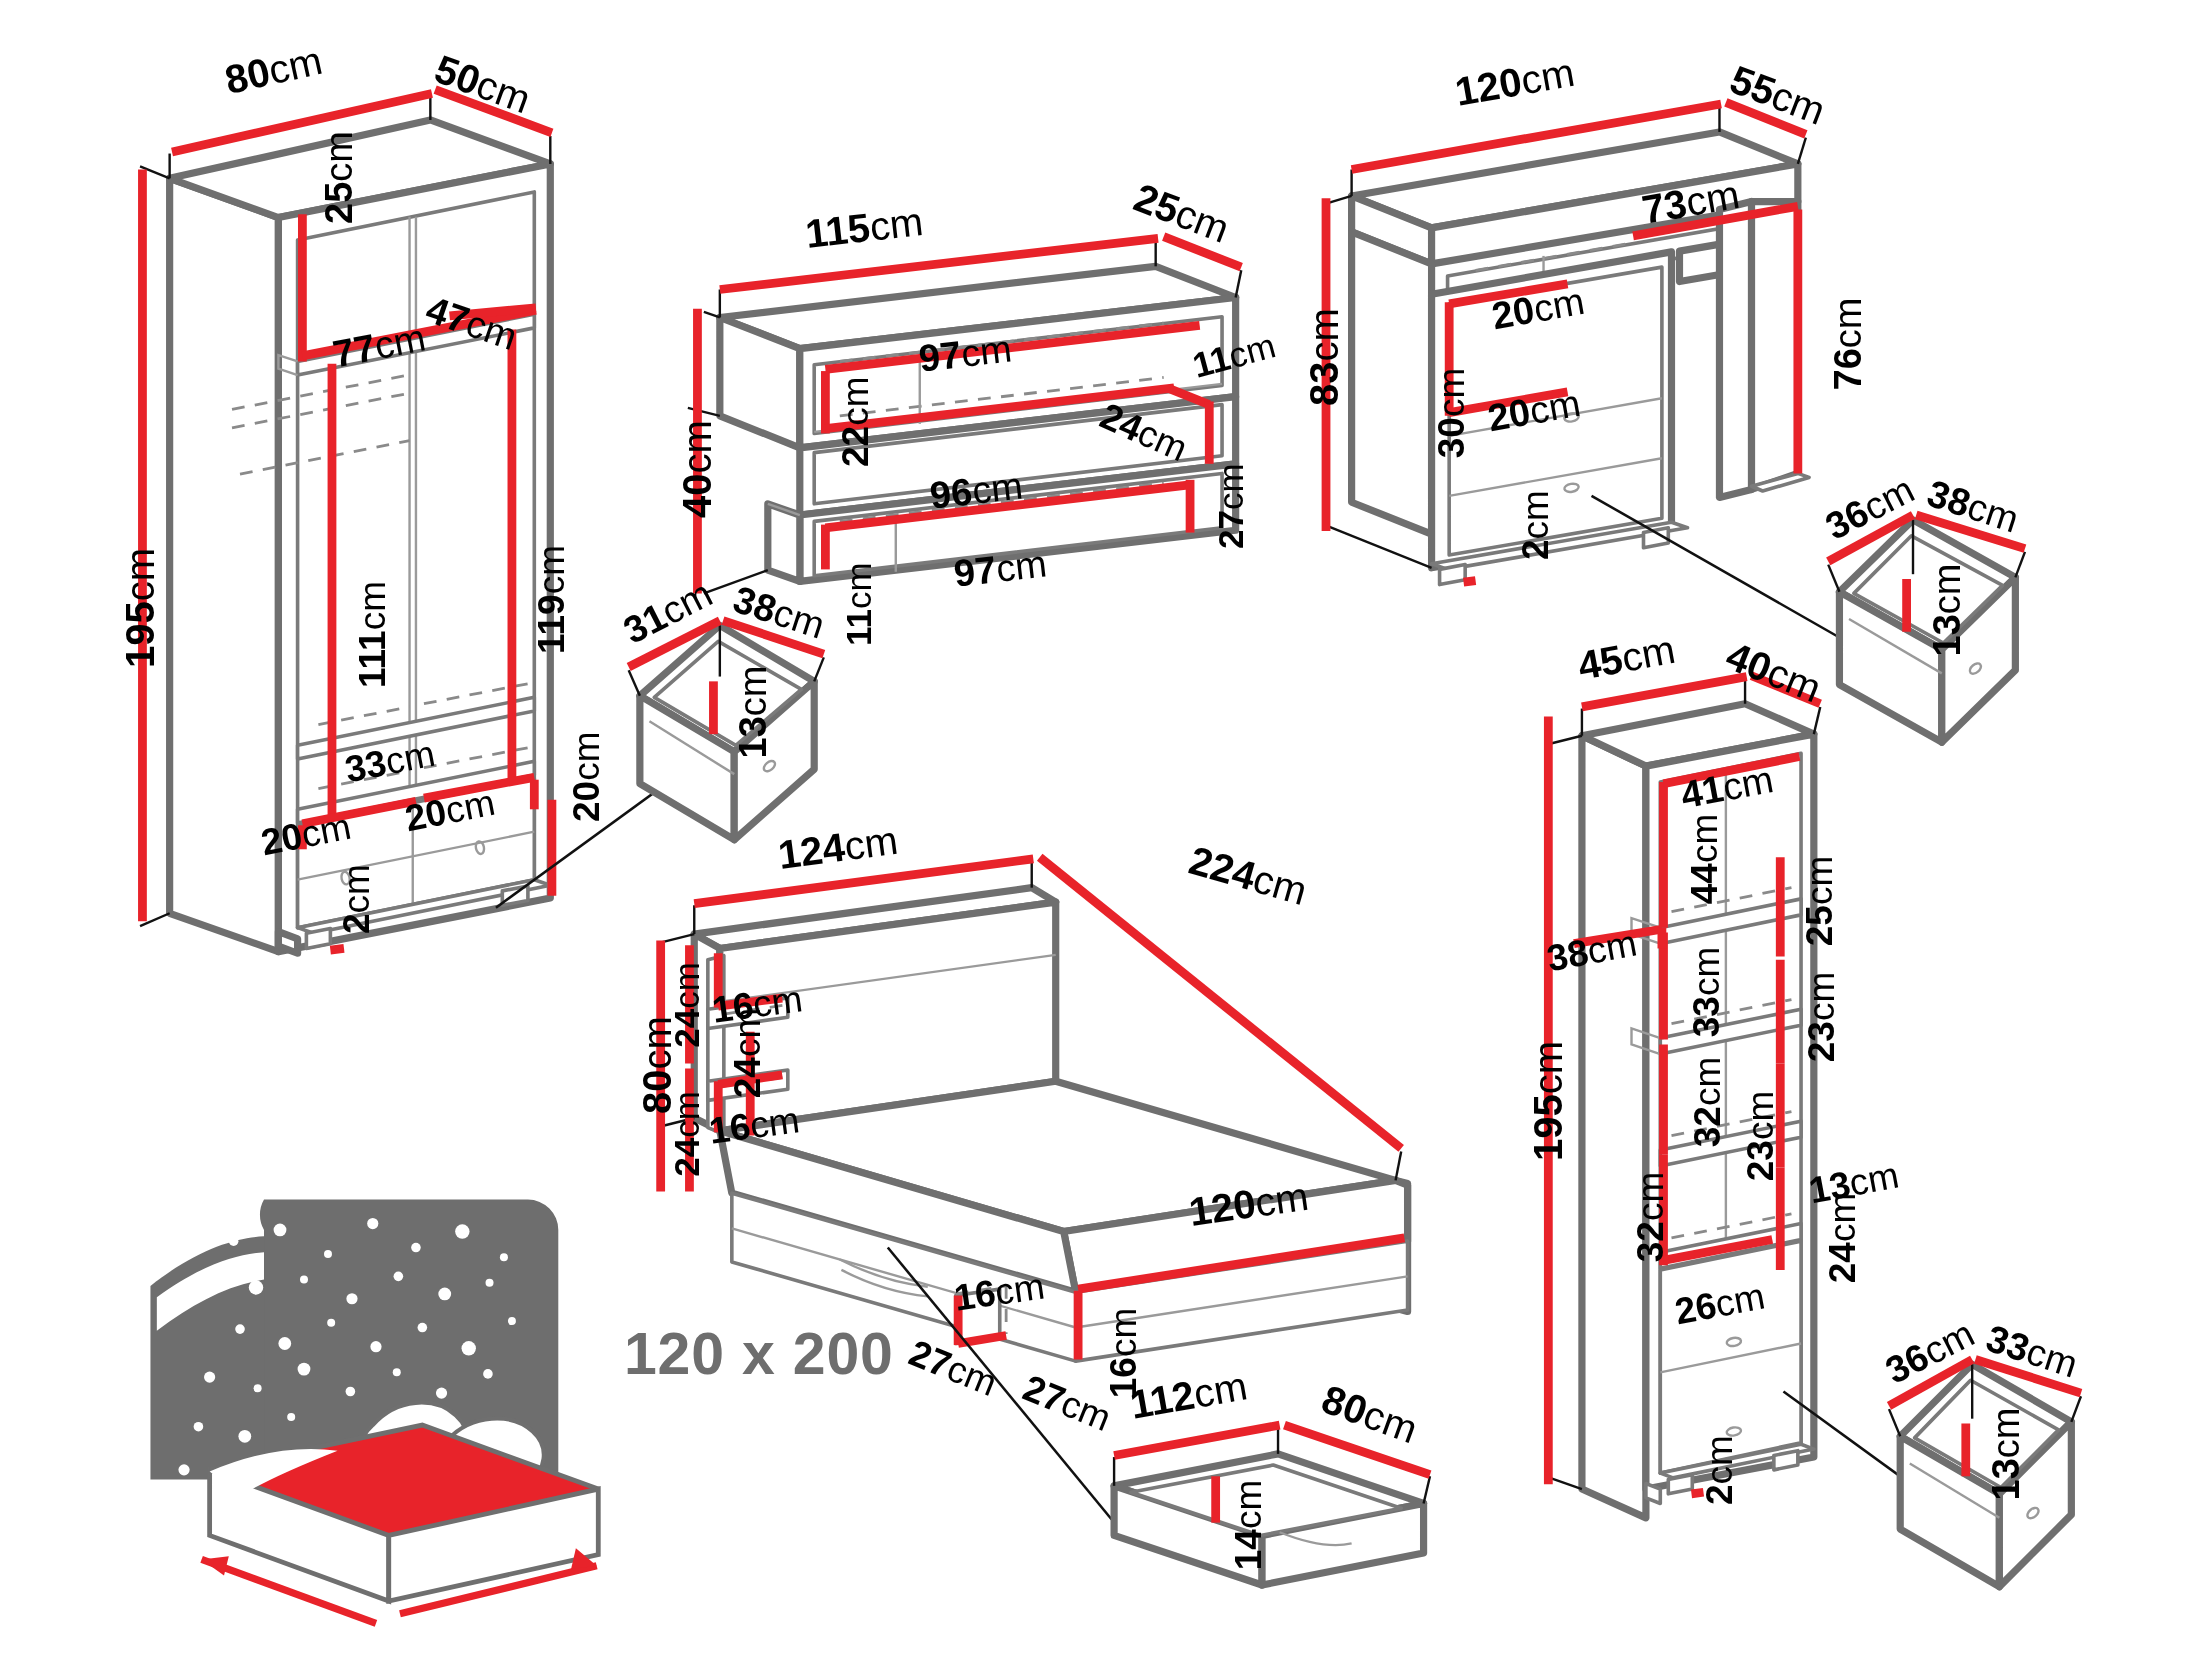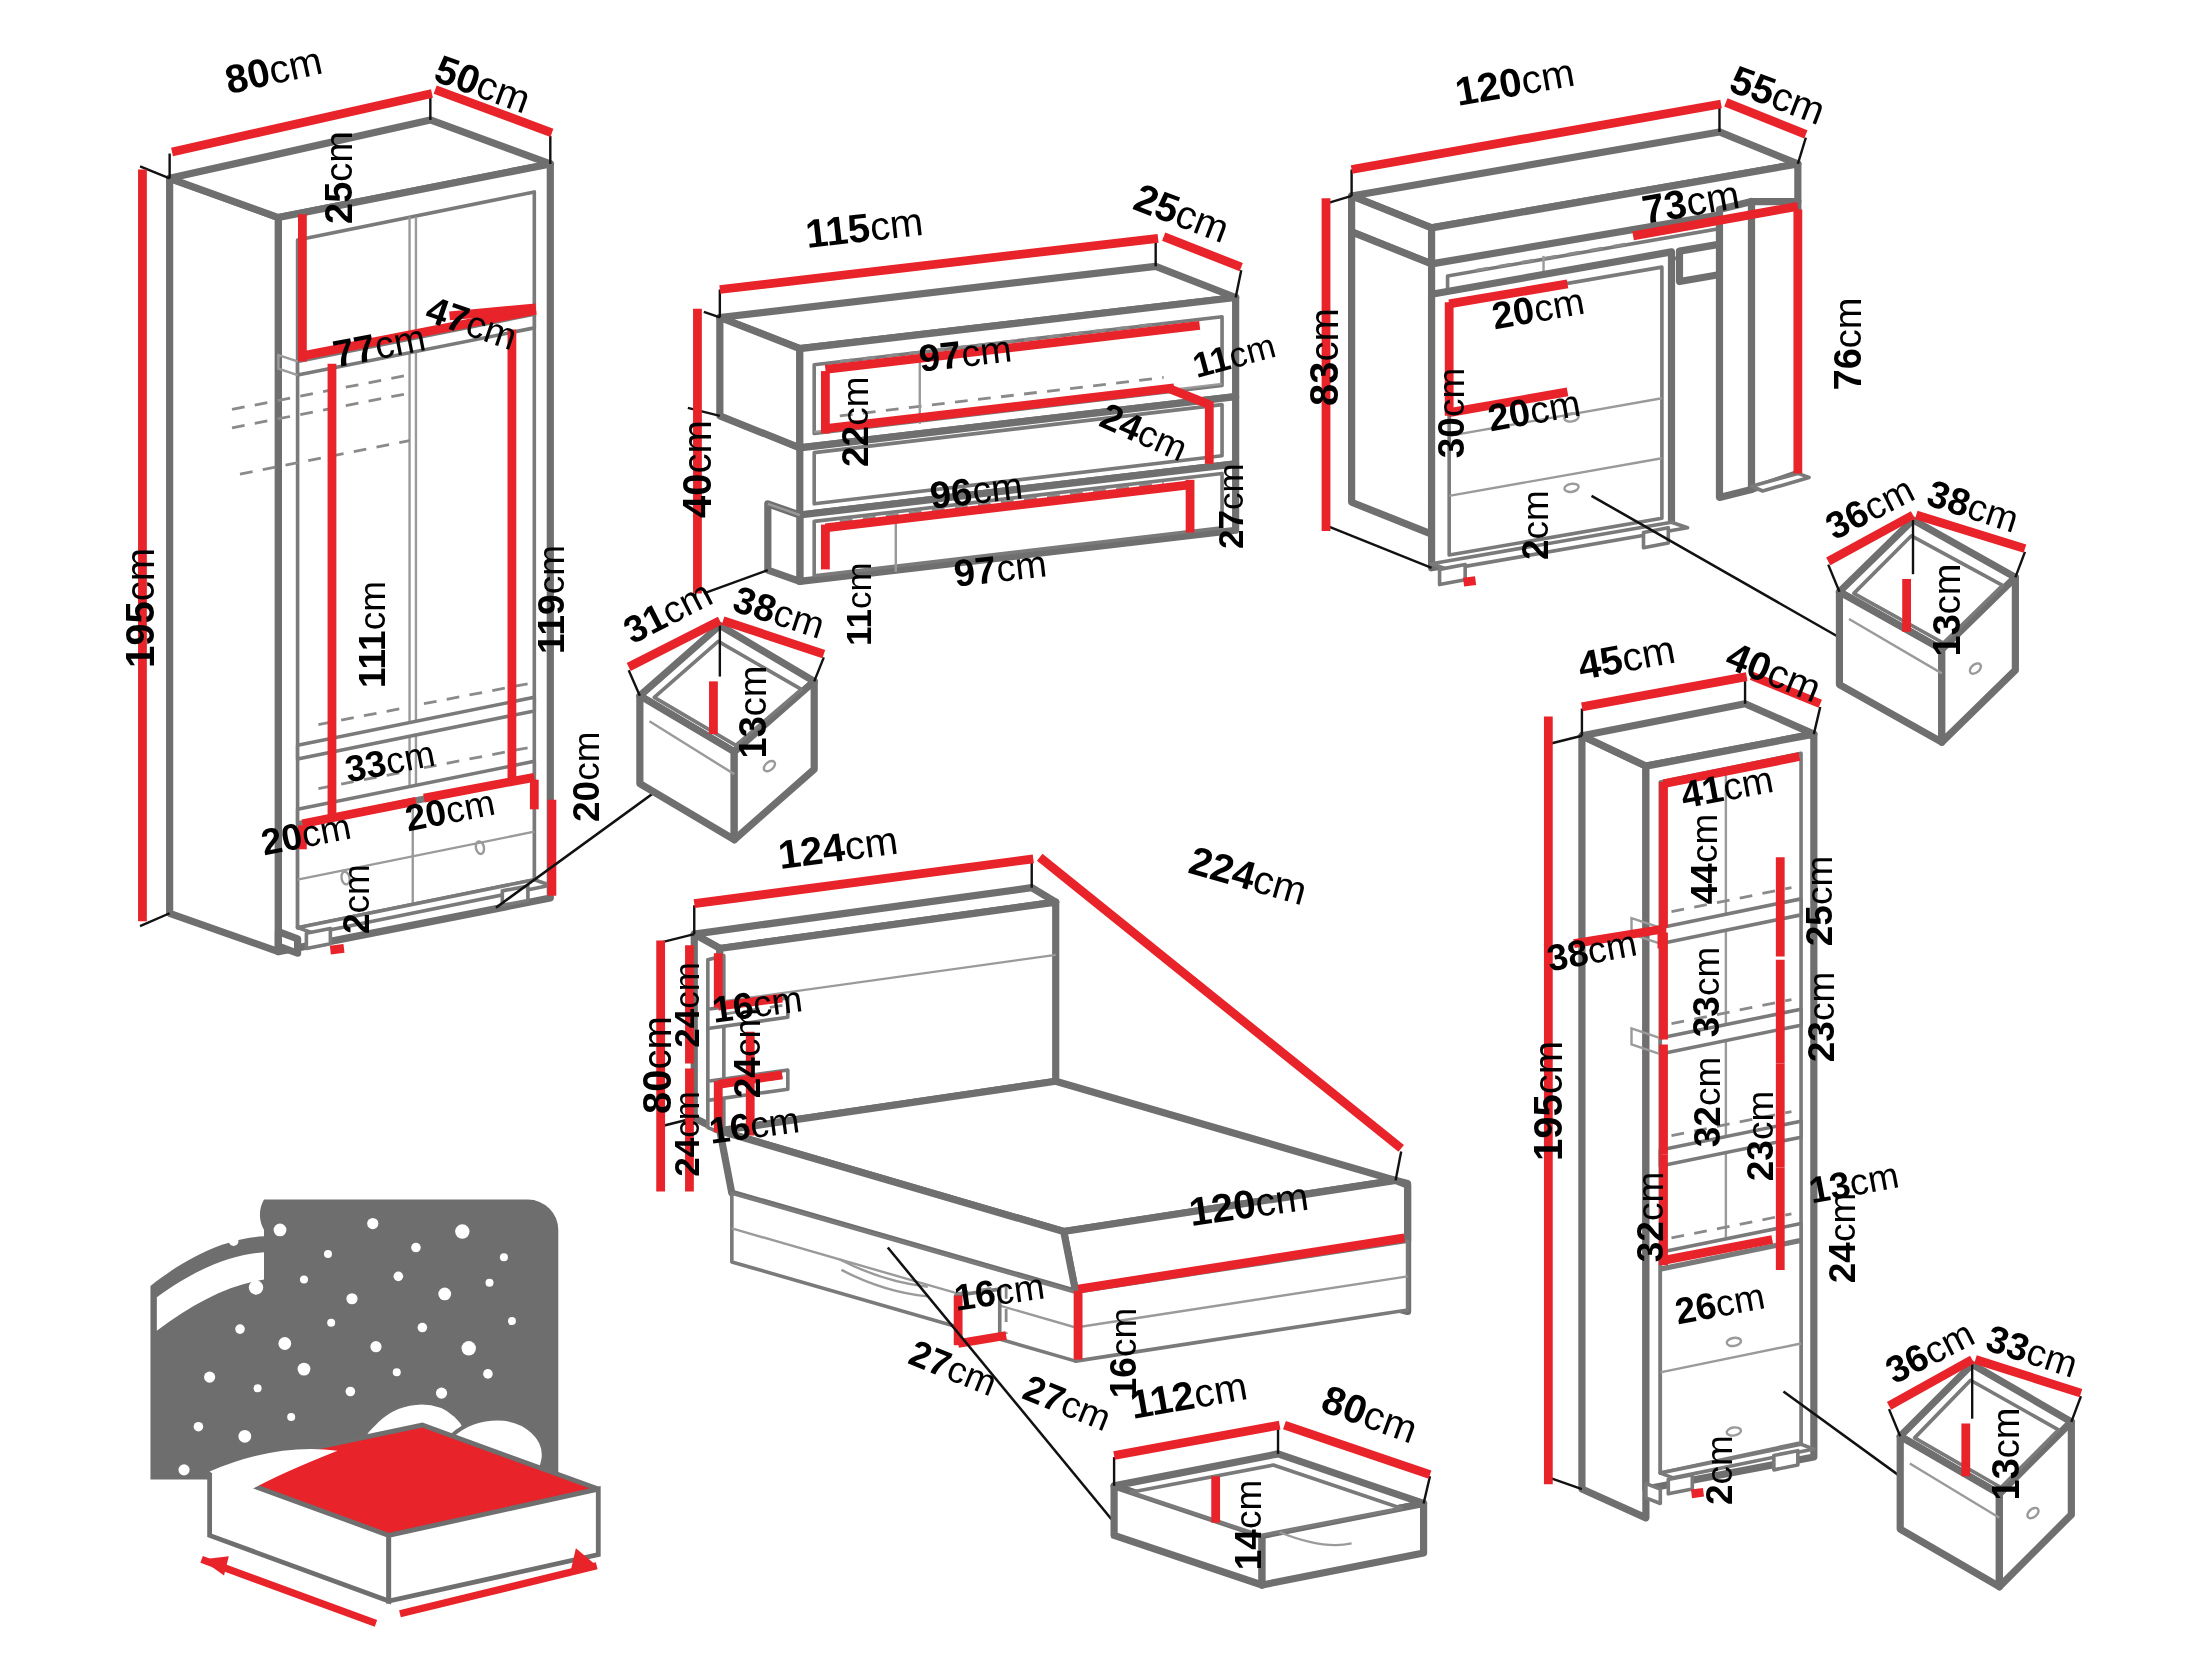--- a/index.html
+++ b/index.html
@@ -664,15 +664,16 @@
   <div class="dim s48" style="left:1897px;top:1390px;transform:rotate(-27deg) translate(0,-100%);">
     <b>36</b><i>cm</i>
   </div>
   <div class="dim s48" style="left:1982px;top:1355px;transform:rotate(18deg) translate(0,-100%);">
     <b>33</b><i>cm</i>
   </div>
   <div class="dim s48" style="left:1987px;top:1454px;transform:rotate(-90deg) translate(-50%,0);">
     <b>13</b><i>cm</i>
   </div>
 
+  <div class="mattress-label" style="left:624px;top:1320px;">120 x 200</div>
 
 </div>
 
 
 </body></html>

